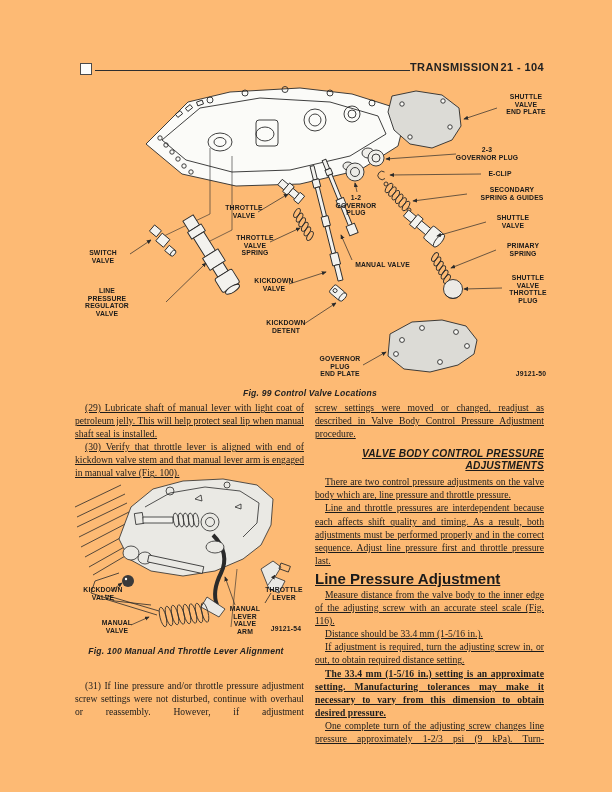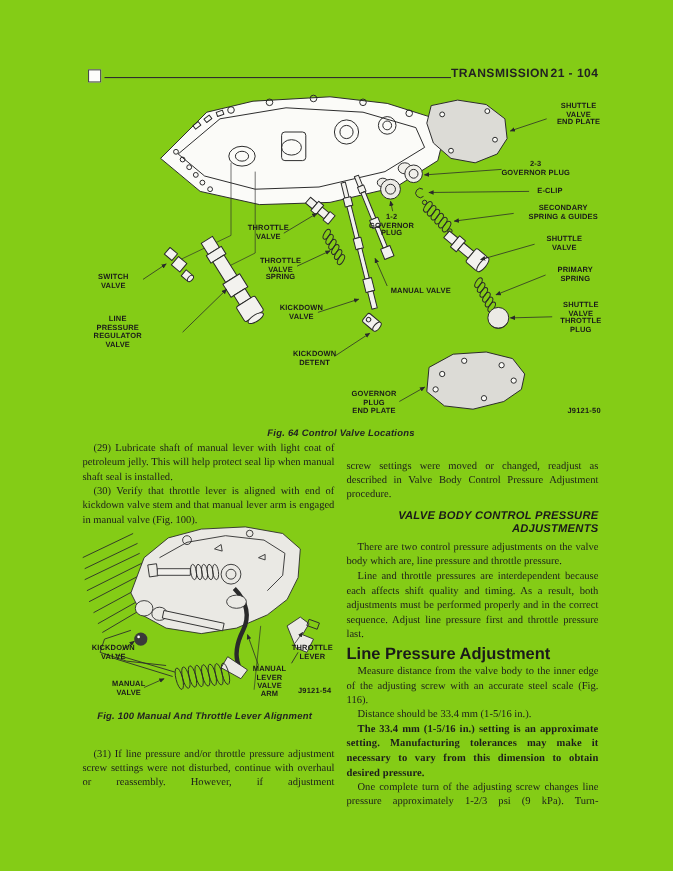--- a/index.html
+++ b/index.html
@@ -1,18 +1,18 @@
 <!DOCTYPE html>
 <html><head>
 <meta charset="utf-8">
 <style>
   html,body{margin:0;padding:0;background:#e8e8e8;}
   .page{
     position:relative;width:612px;height:792px;margin:0 auto;
-    background:#84cc16;color:#1c1c1c;overflow:hidden;
+    background:#fdba74;color:#1c1c1c;overflow:hidden;
     font-family:"Liberation Serif", serif;
   }
   
   .hdr-square{position:absolute;left:80px;top:63px;width:10px;height:10px;border:1.3px solid #4a4a4a;background:#fdfdfb;}
   .hdr-rule{position:absolute;left:95px;top:70px;width:315px;height:1.4px;background:#2e2e2e;}
   .hdr-title{
     position:absolute;left:410px;top:61px;width:134px;display:flex;justify-content:space-between;
     font-family:"Liberation Sans",sans-serif;font-weight:bold;font-size:11px;letter-spacing:.4px;color:#222;
   }
   
@@ -24,23 +24,23 @@
     line-height:7.6px;letter-spacing:.15px;text-align:center;white-space:pre-line;color:#1a1a1a;
   }
   .lbl.ref{font-size:6.8px;letter-spacing:.2px;}
   .caption{
     position:absolute;text-align:center;color:#222;
     font-family:"Liberation Sans",sans-serif;font-weight:bold;font-style:italic;font-size:8.6px;letter-spacing:.2px;
   }
   .cap99{left:60px;top:388px;width:500px;}
   .cap100{left:61px;top:646px;width:250px;}
   
-  .col{position:absolute;width:229px;font-size:9.6px;line-height:13.1px;text-align:justify;}
+  .col{position:absolute;width:229px;font-size:9.6px;line-height:13.1px;text-align:justify;text-decoration:underline;}
   .leftcol{left:75px;top:401px;}
-  .rightcol{left:315px;top:401px;margin-top:16px;}
+  .rightcol{left:315px;top:401px;}
   .col p{margin:0;text-indent:10px;}
   .col p.noindent{text-indent:0;}
   .col p.fulljust{text-align-last:justify;}
   .col p.boldpara{font-weight:bold;letter-spacing:.1px;}
   .p31{position:absolute;left:75px;top:679px;width:229px;font-size:9.6px;line-height:13.1px;text-align:justify;text-align-last:justify;}
   .p31 p{margin:0;text-indent:10px;}
   h2.sect{
     font-family:"Liberation Sans",sans-serif;font-style:italic;font-weight:bold;font-size:10.2px;line-height:11.5px;
     letter-spacing:.2px;margin:8px 0 4px;text-indent:0;text-align:right;color:#1a1a1a;
   }
@@ -274,21 +274,21 @@
 PRESSURE
 REGULATOR
 VALVE</div>
     <div class="lbl" style="left:196px;top:237px;width:60px;">KICKDOWN
 DETENT</div>
     <div class="lbl" style="left:250px;top:273px;width:60px;">GOVERNOR
 PLUG
 END PLATE</div>
     <div class="lbl ref" style="left:446px;top:288px;width:50px;">J9121-50</div>
   </div>
-  <div class="caption cap99">Fig. 64 Control Valve Locations</div>
+  <div class="caption cap99">Fig. 99 Control Valve Locations</div>
 
   <div class="col leftcol">
     <p>(29) Lubricate shaft of manual lever with light coat of petroleum jelly. This will help protect seal lip when manual shaft seal is installed.</p>
     <p>(30) Verify that throttle lever is aligned with end of kickdown valve stem and that manual lever arm is engaged in manual valve (Fig. 100).</p>
   </div>
 
   <div class="fig fig100">
     <svg width="230" height="168" viewBox="0 0 230 168">
       <defs>
         <marker id="arr2" markerWidth="7" markerHeight="7" refX="6" refY="3" orient="auto">
@@ -369,17 +369,18 @@
   </div>
 
   <div class="col rightcol">
     <p class="noindent">screw settings were moved or changed, readjust as described in Valve Body Control Pressure Adjustment procedure.</p>
     <h2 class="sect">VALVE BODY CONTROL PRESSURE ADJUSTMENTS</h2>
     <p>There are two control pressure adjustments on the valve body which are, line pressure and throttle pressure.</p>
     <p>Line and throttle pressures are interdependent because each affects shift quality and timing. As a result, both adjustments must be performed properly and in the correct sequence. Adjust line pressure first and throttle pressure last.</p>
     <h3 class="sub">Line Pressure Adjustment</h3>
     <p>Measure distance from the valve body to the inner edge of the adjusting screw with an accurate steel scale (Fig. 116).</p>
     <p>Distance should be 33.4 mm (1-5/16 in.).</p>
+    <p>If adjustment is required, turn the adjusting screw in, or out, to obtain required distance setting.</p>
     <p class="boldpara">The 33.4 mm (1-5/16 in.) setting is an approximate setting. Manufacturing tolerances may make it necessary to vary from this dimension to obtain desired pressure.</p>
     <p class="fulljust">One complete turn of the adjusting screw changes line pressure approximately 1-2/3 psi (9 kPa). Turn-</p>
   </div>
 
 </div>
 
 </body></html>

